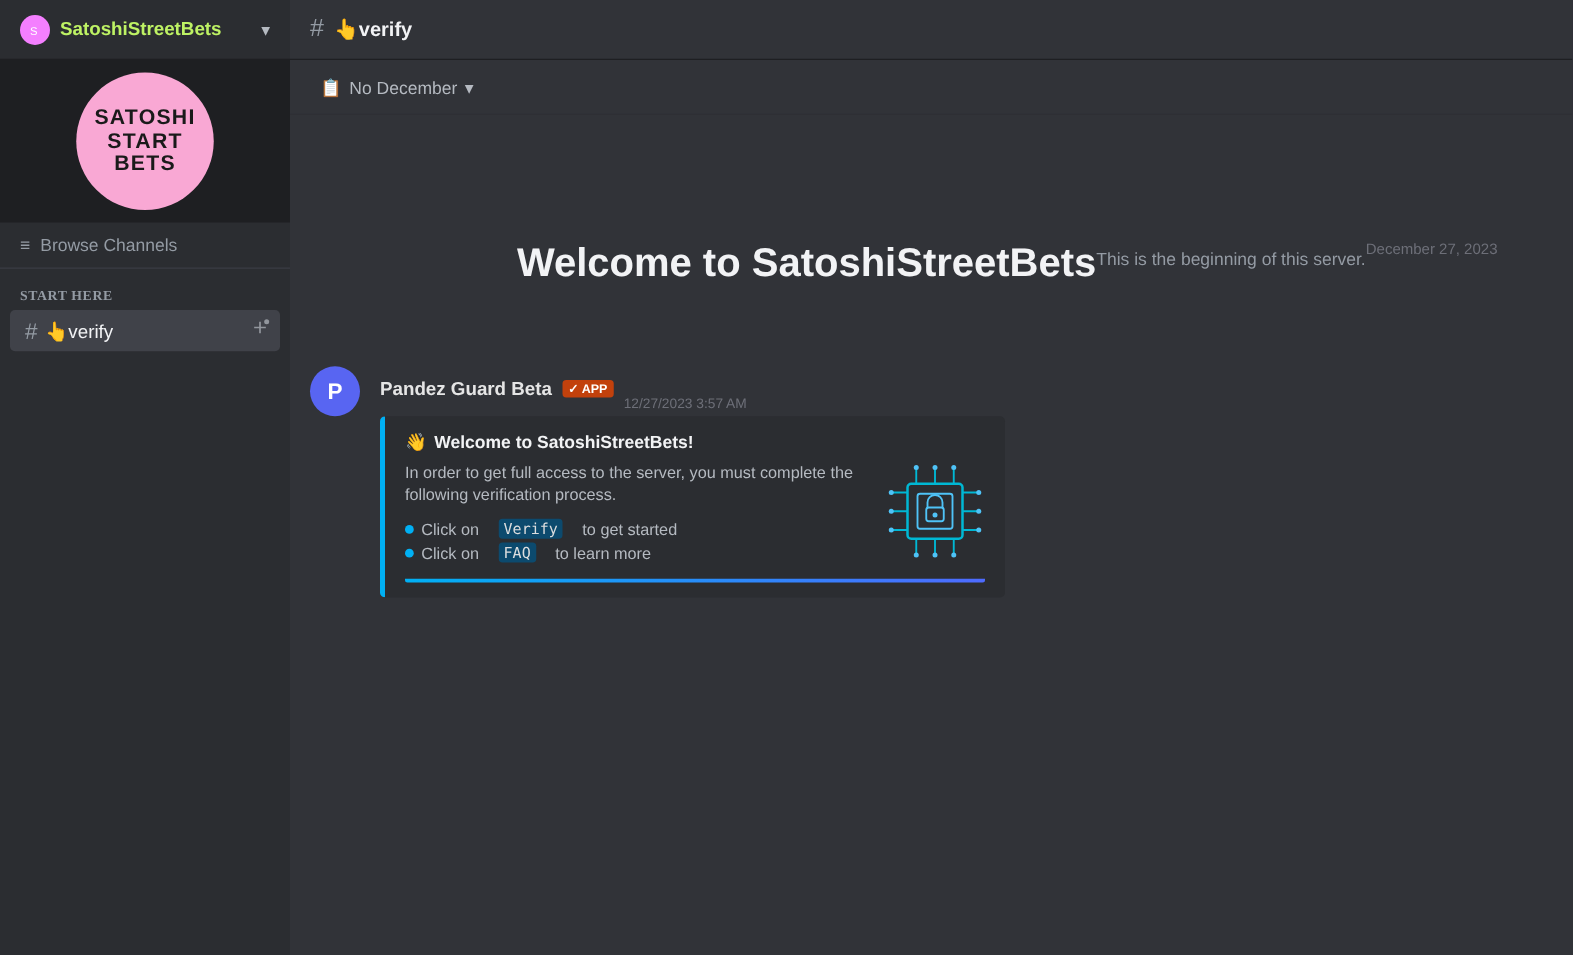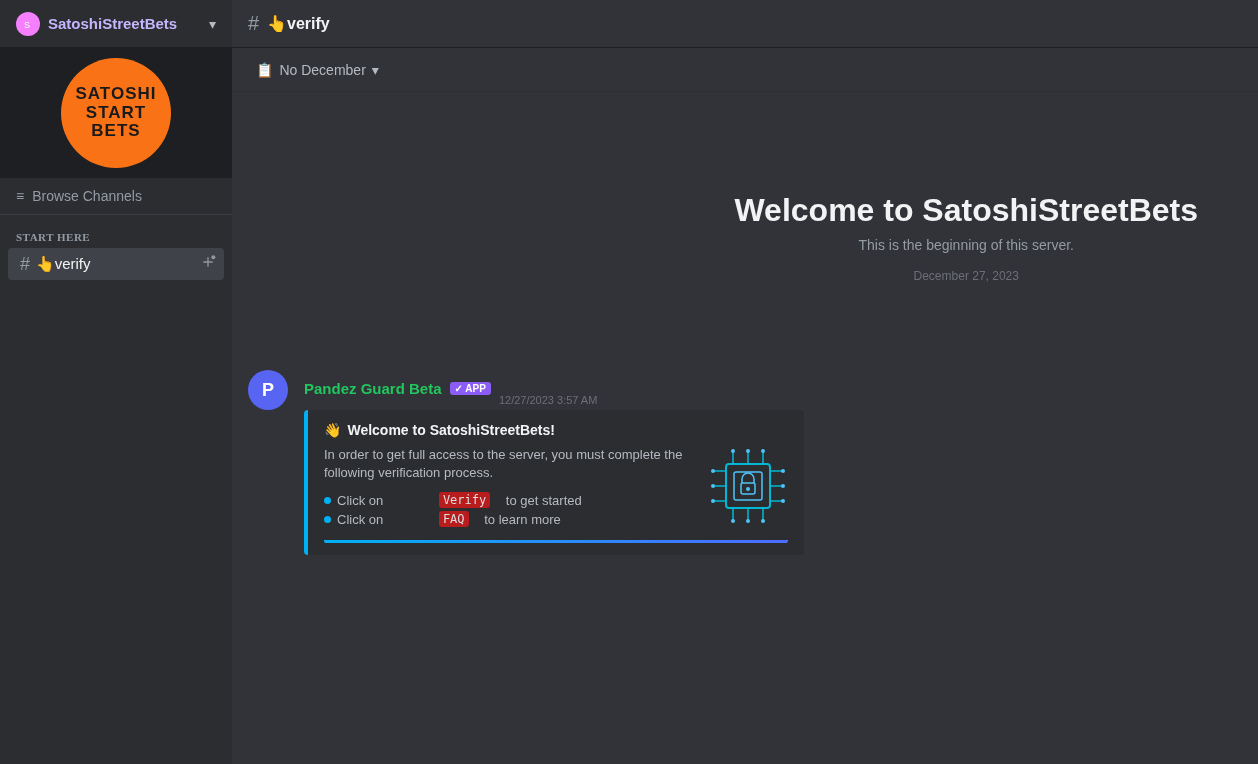--- a/index.html
+++ b/index.html
@@ -54,21 +54,21 @@
     }
 
     .server-icon svg {
       width: 16px;
       height: 16px;
     }
 
     #server-name {
       font-size: 15px;
       font-weight: 600;
-      color: #c4b5fd;
+      color: #bef264;
     }
 
     #chevron-down {
       color: #b5bac1;
       font-size: 14px;
     }
 
     
     #server-logo-area {
       width: 232px;
@@ -77,21 +77,21 @@
       display: flex;
       align-items: center;
       justify-content: center;
       position: relative;
     }
 
     .server-logo-circle {
       width: 110px;
       height: 110px;
       border-radius: 50%;
-      background: #f97316;
+      background: #f9a8d4;
       display: flex;
       flex-direction: column;
       align-items: center;
       justify-content: center;
       color: #1a1a1a;
       font-weight: 900;
       font-size: 17px;
       line-height: 1.1;
       text-align: center;
       letter-spacing: 1px;
@@ -219,21 +219,20 @@
     #messages-area {
       flex: 1;
       overflow-y: auto;
       padding: 0;
       position: relative;
     }
 
     
     #welcome-section {
       display: flex;
-      flex-direction: column;
       align-items: center;
       justify-content: center;
       padding: 60px 20px 20px;
       text-align: center;
     }
 
     #welcome-title {
       font-size: 32px;
       font-weight: 700;
       color: #f2f3f5;
@@ -280,28 +279,28 @@
     .message-header {
       display: flex;
       align-items: center;
       gap: 8px;
       margin-bottom: 4px;
     }
 
     .message-author {
       font-size: 15px;
       font-weight: 600;
-      color: #22c55e;
+      color: #e5e5e5;
     }
 
     .app-badge {
       display: inline-flex;
       align-items: center;
       gap: 3px;
-      background: #8b5cf6;
+      background: #c2410c;
       color: white;
       font-size: 10px;
       font-weight: 700;
       padding: 1px 5px;
       border-radius: 3px;
       text-transform: uppercase;
     }
 
     .message-timestamp {
       font-size: 11px;
@@ -364,27 +363,26 @@
 
     .bullet-dot {
       width: 7px;
       height: 7px;
       border-radius: 50%;
       background: #00b0f4;
       flex-shrink: 0;
     }
 
     .embed-code {
-      background: #b91c1c;
+      background: #0c4a6e;
       border-radius: 3px;
       padding: 1px 4px;
       font-family: monospace;
       font-size: 12px;
       color: #dcddde;
-      margin-left: 40px;
     }
 
     
     .cyber-chip {
       width: 80px;
       height: 80px;
       flex-shrink: 0;
       margin-left: 12px;
     }
 

